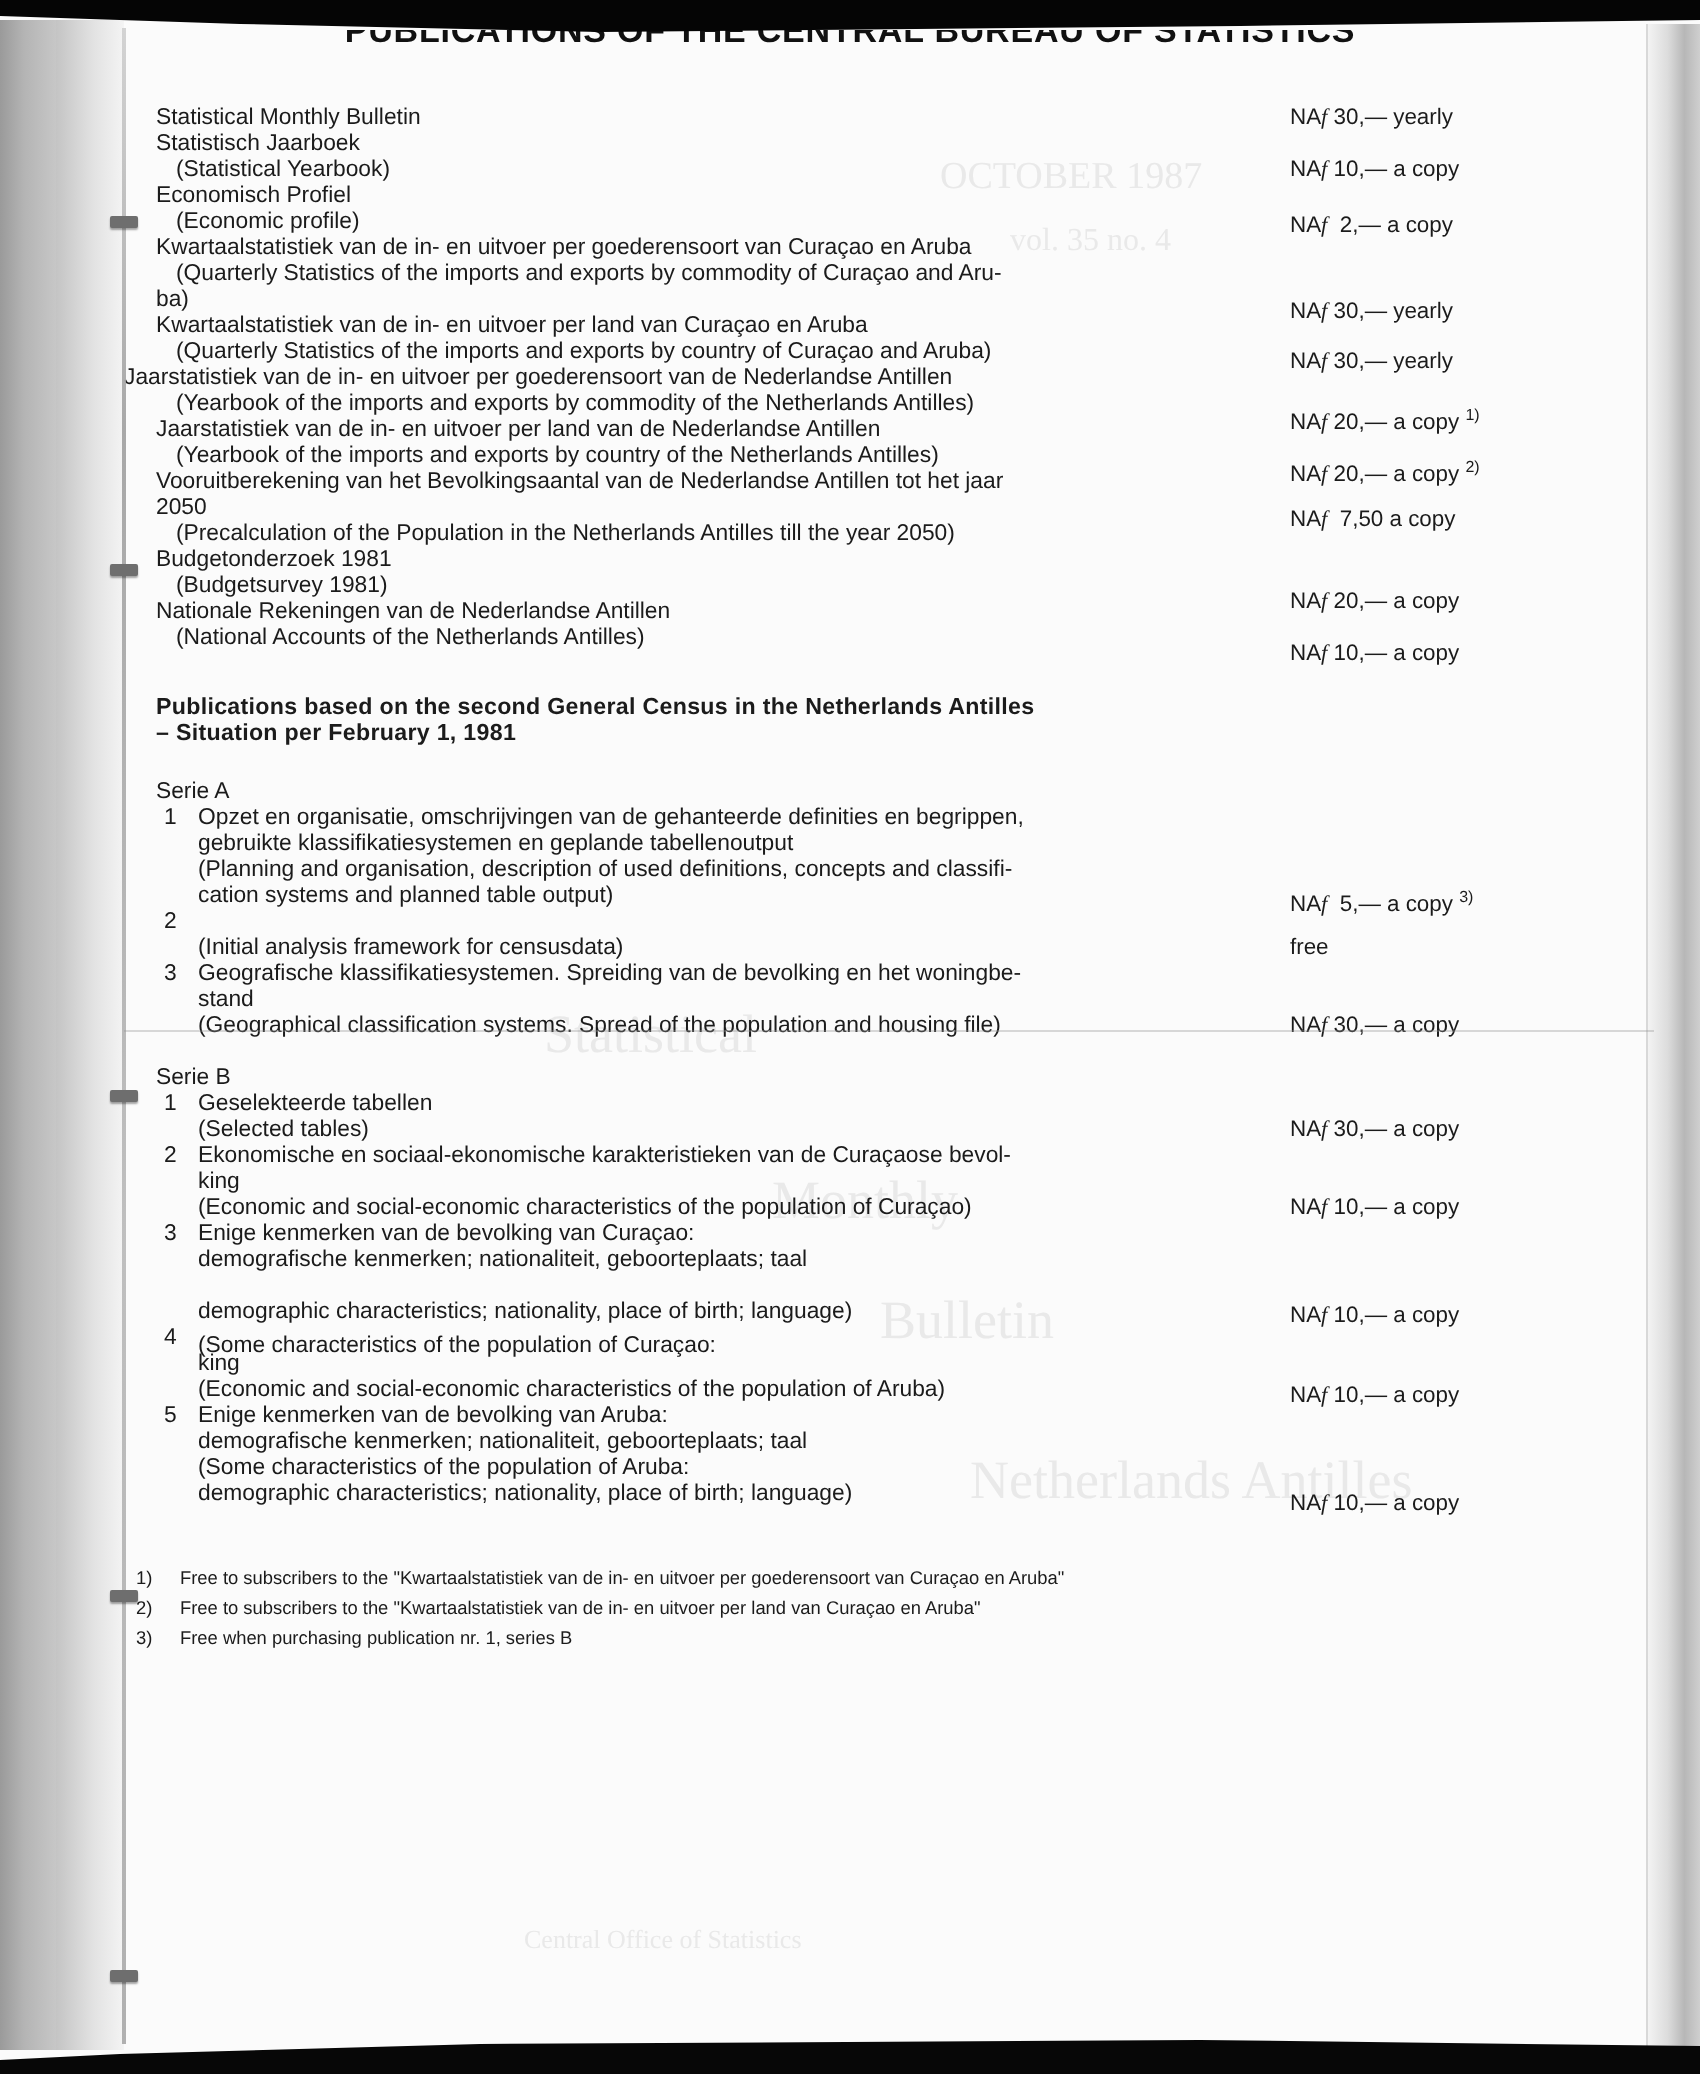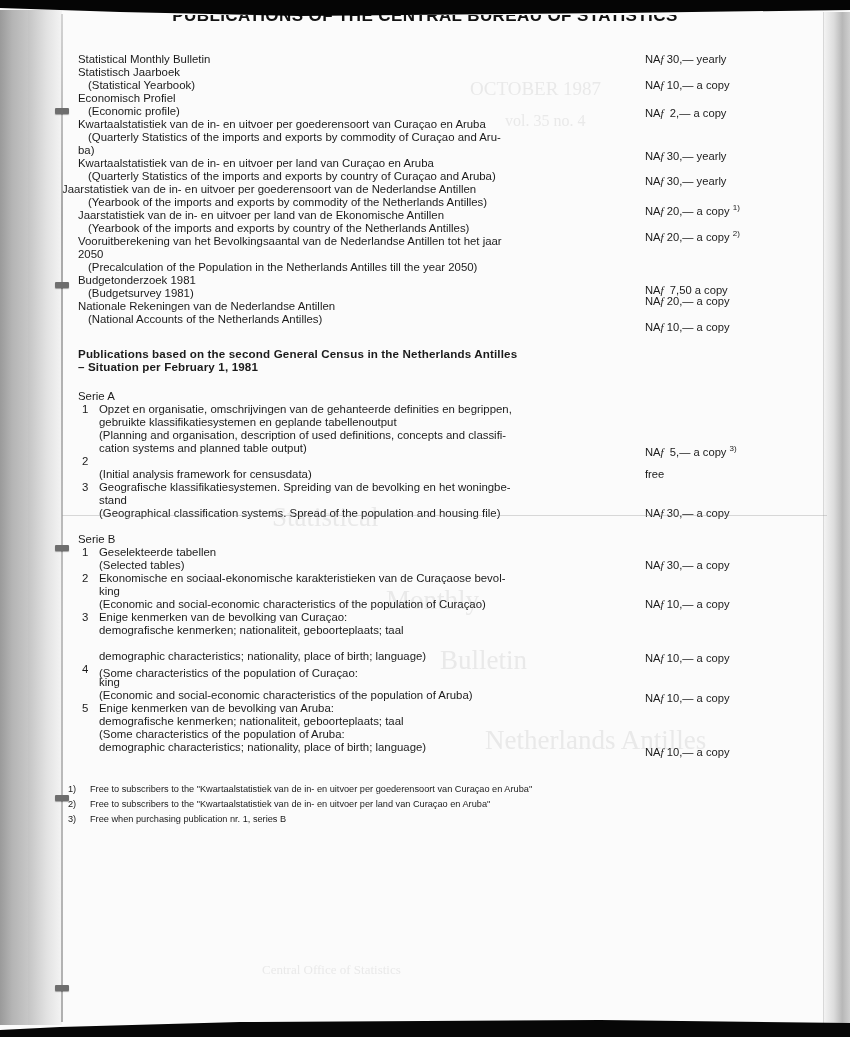--- a/index.html
+++ b/index.html
@@ -141,29 +141,29 @@
         <div class="t" style="left: 78px; top: 157px;">Kwartaalstatistiek van de in- en uitvoer per land van Curaçao en Aruba</div>
         <div class="t" style="left: 88px; top: 170px;">(Quarterly Statistics of the imports and exports by country of Curaçao and Aruba)</div>
         <div class="price" style="left: 645px; top: 175px;">NA<span class="cur">f</span> 30,— yearly</div>
       </div>
       <div>
         <div class="t" style="left: 62px; top: 183px;">Jaarstatistiek van de in- en uitvoer per goederensoort van de Nederlandse Antillen</div>
         <div class="t" style="left: 88px; top: 196px;">(Yearbook of the imports and exports by commodity of the Netherlands Antilles)</div>
         <div class="price" style="left: 645px; top: 201px;">NA<span class="cur">f</span> 20,— a copy <sup>1)</sup></div>
       </div>
       <div>
-        <div class="t" style="left: 78px; top: 209px;">Jaarstatistiek van de in- en uitvoer per land van de Ekonomische Antillen</div>
+        <div class="t" style="left: 78px; top: 209px;">Jaarstatistiek van de in- en uitvoer per land van de Nederlandse Antillen</div>
         <div class="t" style="left: 88px; top: 222px;">(Yearbook of the imports and exports by country of the Netherlands Antilles)</div>
         <div class="price" style="left: 645px; top: 227px;">NA<span class="cur">f</span> 20,— a copy <sup>2)</sup></div>
       </div>
       <div>
         <div class="t" style="left: 78px; top: 235px;">Vooruitberekening van het Bevolkingsaantal van de Nederlandse Antillen tot het jaar</div>
         <div class="t" style="left: 78px; top: 248px;">2050</div>
         <div class="t" style="left: 88px; top: 261px;">(Precalculation of the Population in the Netherlands Antilles till the year 2050)</div>
-        <div class="price" style="left: 645px; top: 284px;">NA<span class="cur">f</span>  7,50 a copy</div>
+        <div class="price" style="left: 645px; top: 254px;">NA<span class="cur">f</span>  7,50 a copy</div>
       </div>
       <div>
         <div class="t" style="left: 78px; top: 274px;">Budgetonderzoek 1981</div>
         <div class="t" style="left: 88px; top: 287px;">(Budgetsurvey 1981)</div>
         <div class="price" style="left: 645px; top: 295px;">NA<span class="cur">f</span> 20,— a copy</div>
       </div>
       <div>
         <div class="t" style="left: 78px; top: 300px;">Nationale Rekeningen van de Nederlandse Antillen</div>
         <div class="t" style="left: 88px; top: 313px;">(National Accounts of the Netherlands Antilles)</div>
         <div class="price" style="left: 645px; top: 321px;">NA<span class="cur">f</span> 10,— a copy</div>

